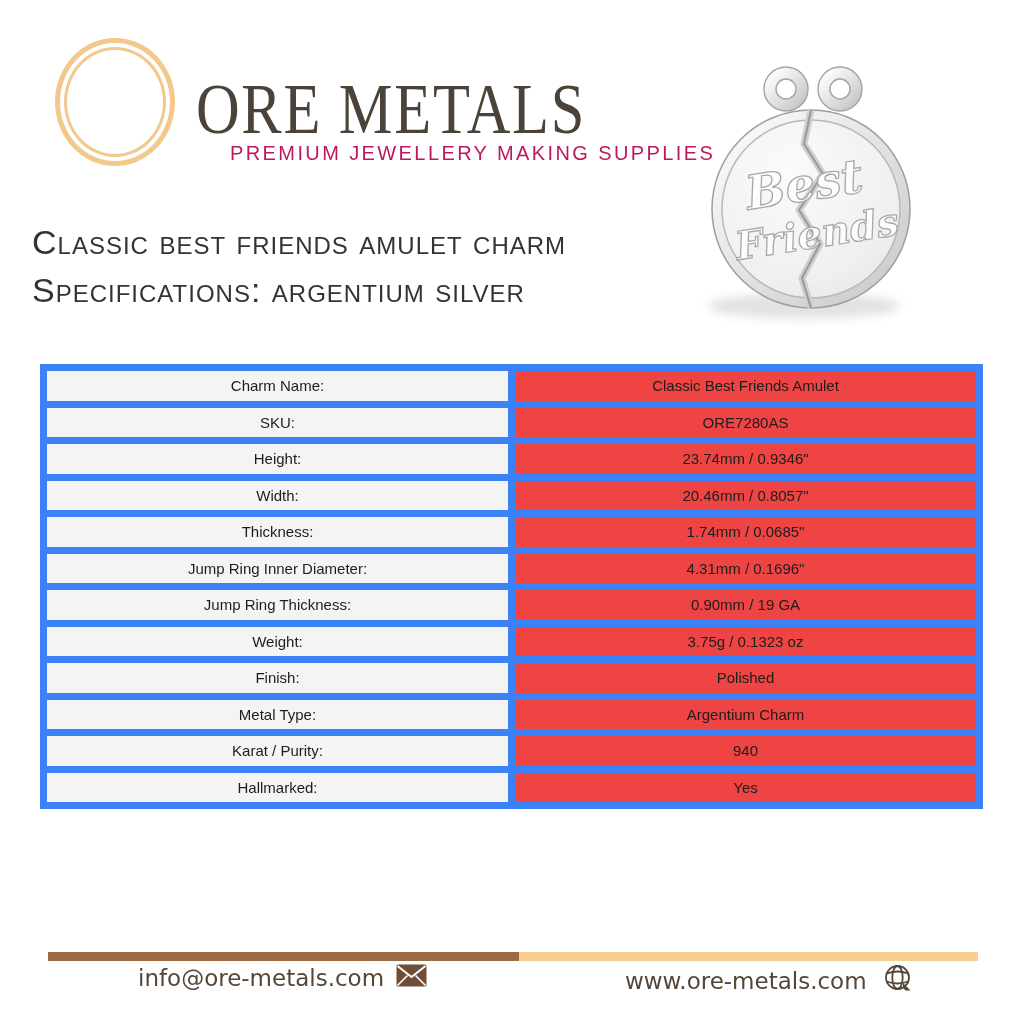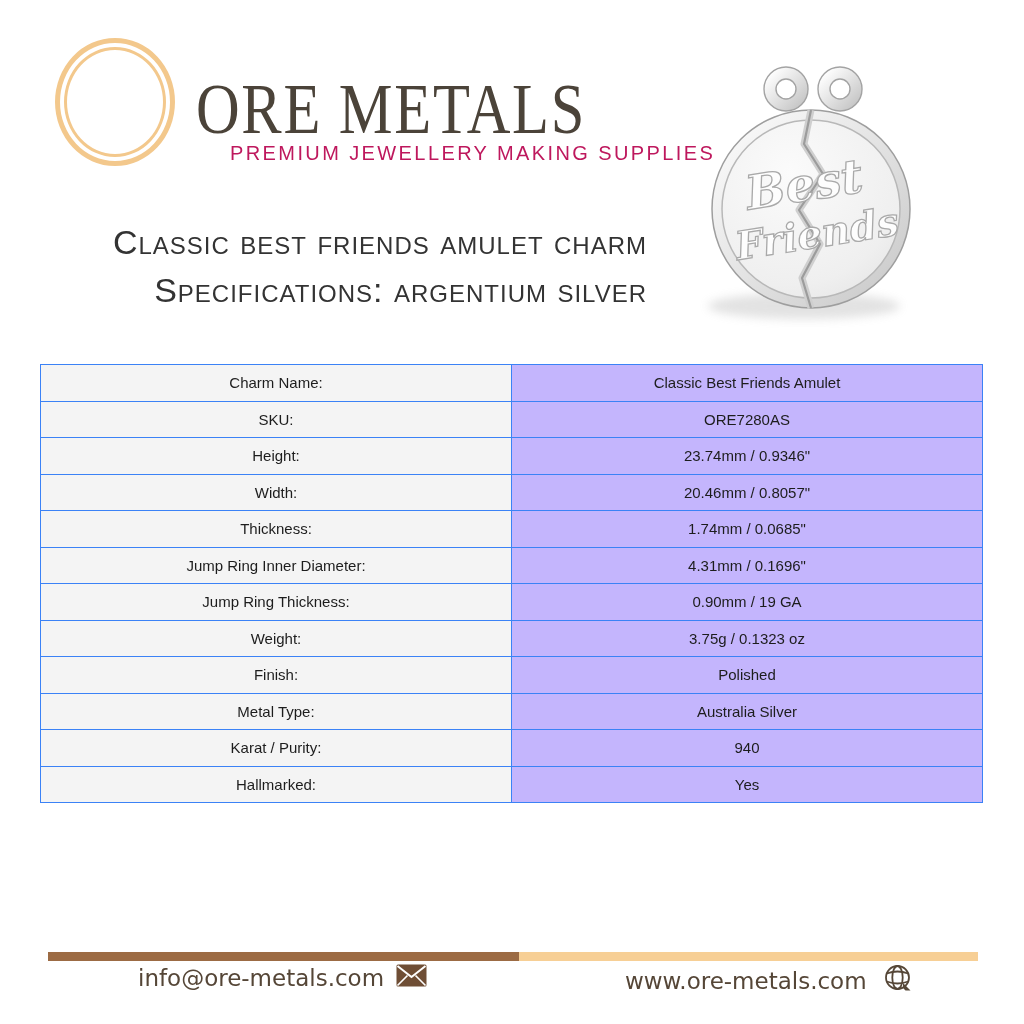--- a/index.html
+++ b/index.html
@@ -26,41 +26,41 @@
   .brand-tagline {
     position: absolute; left: 230px; top: 142px;
     font-size: 20px; letter-spacing: 2.4px;
     color: #be185d; white-space: nowrap;
   }
 
   
   .charm-image { position: absolute; left: 698px; top: 42px; width: 232px; height: 292px; }
 
   
-  .title-block { position: absolute; left: 47px; top: 218px; width: 600px; text-align: right; }
+  .title-block { position: absolute; left: 32px; top: 218px; width: 600px; }
   .title-line {
     font-size: 34px; font-weight: 400; color: #333333;
     font-variant: small-caps; letter-spacing: 1px;
     line-height: 48px; white-space: nowrap;
     text-transform: lowercase;
   }
   .title-line::first-letter { text-transform: uppercase; }
 
   
   .spec-table {
     position: absolute; left: 40px; top: 364px;
     width: 943px; border-collapse: collapse; table-layout: fixed;
   }
   .spec-table td {
-    border: 1px solid #3b82f6;
+    border: 7px solid #3b82f6;
     height: 36.5px; text-align: center; vertical-align: middle;
     font-size: 15px; color: #1d1d1d;
   }
   .spec-table td.label-cell { background: #f4f4f4; }
-  .spec-table td.value-cell { background: #c4b5fd; }
+  .spec-table td.value-cell { background: #ef4444; }
 
   
   .footer-divider { position: absolute; left: 48px; top: 952px; width: 930px; height: 9px; display: flex; }
   .footer-divider .seg-brown { width: 471px; height: 100%; background: #9c6b44; }
   .footer-divider .seg-tan { flex: 1; height: 100%; background: #f7cf95; }
 
   .footer-email {
     position: absolute; left: 138px; top: 964px;
     display: flex; align-items: center; gap: 12px;
     font-family: "DejaVu Sans", sans-serif;
@@ -174,21 +174,21 @@
     <td class="value-cell">3.75g / 0.1323 oz</td>
   </tr>
 
   <tr>
     <td class="label-cell">Finish:</td>
     <td class="value-cell">Polished</td>
   </tr>
 
   <tr>
     <td class="label-cell">Metal Type:</td>
-    <td class="value-cell">Australia Silver</td>
+    <td class="value-cell">Argentium Charm</td>
   </tr>
 
 
   <tr>
     <td class="label-cell">Karat / Purity:</td>
     <td class="value-cell">940</td>
   </tr>
 
   <tr>
     <td class="label-cell">Hallmarked:</td>

